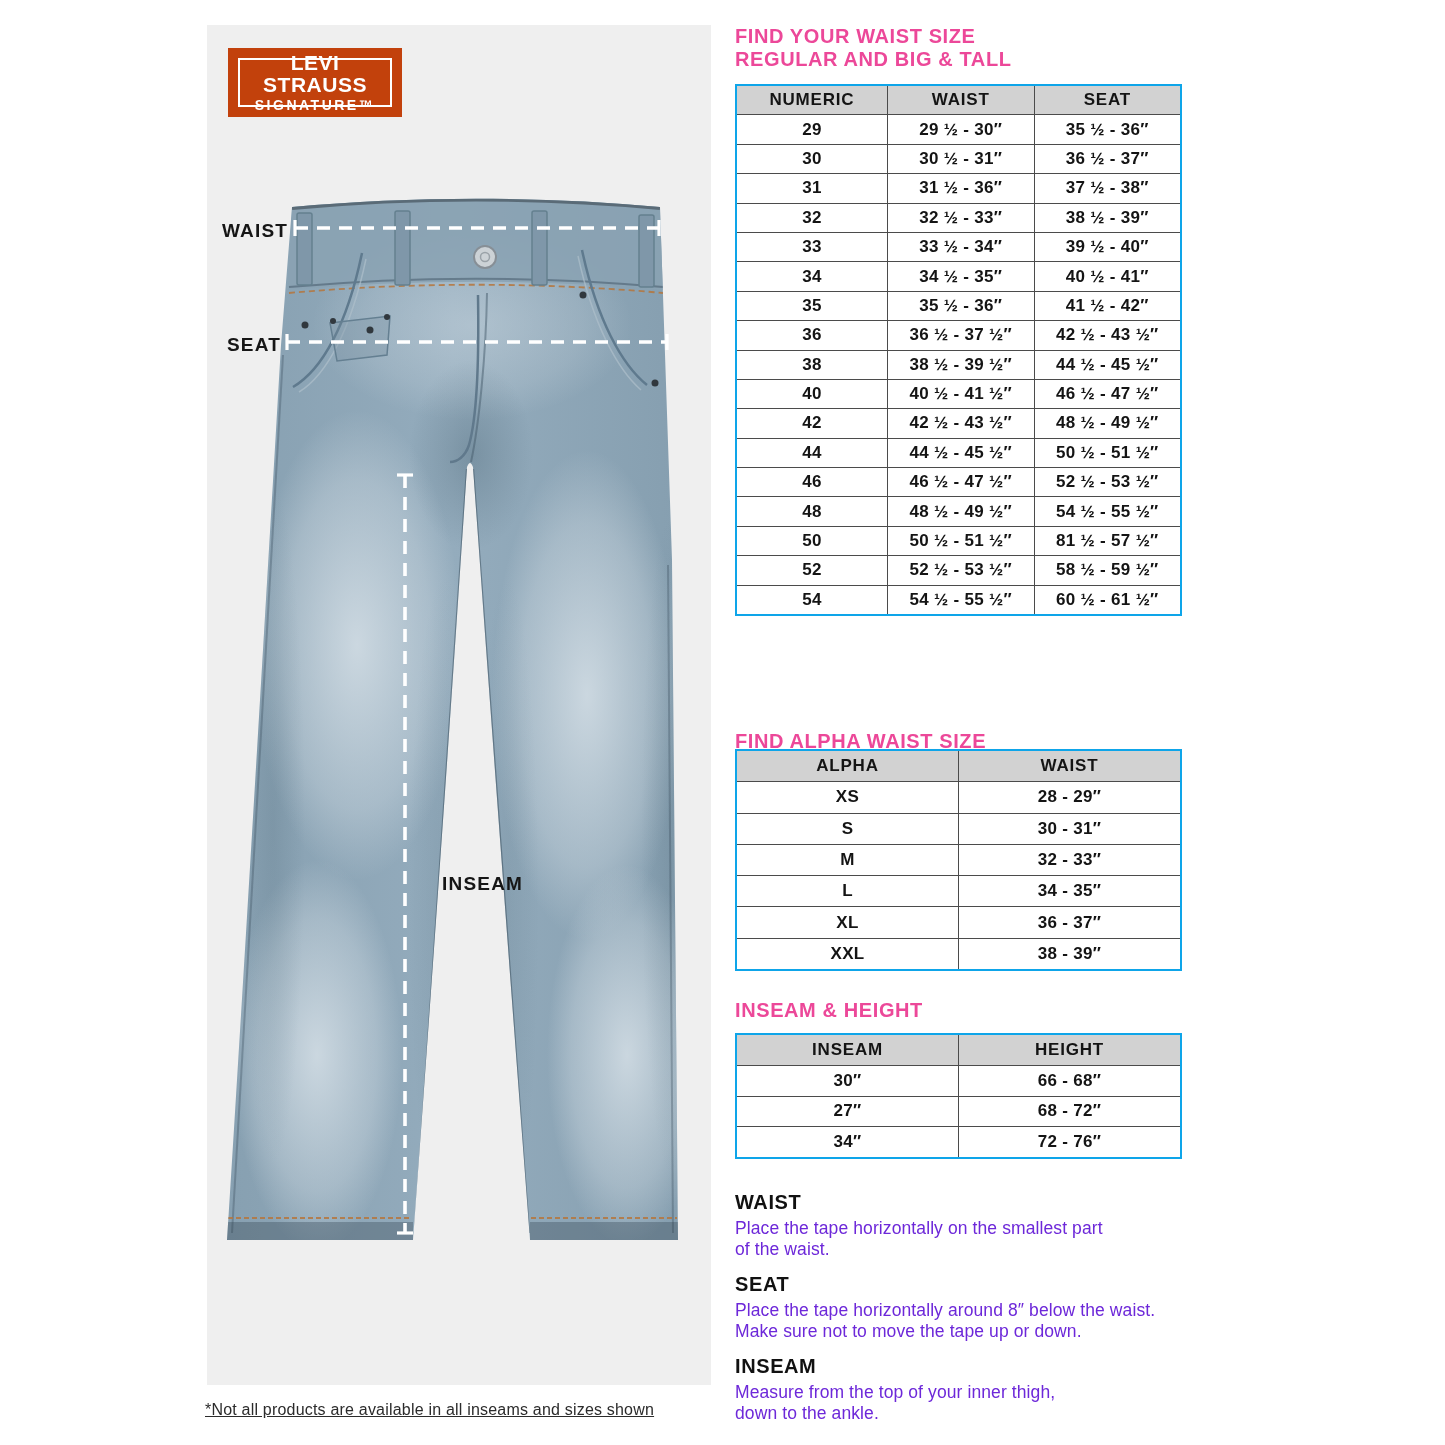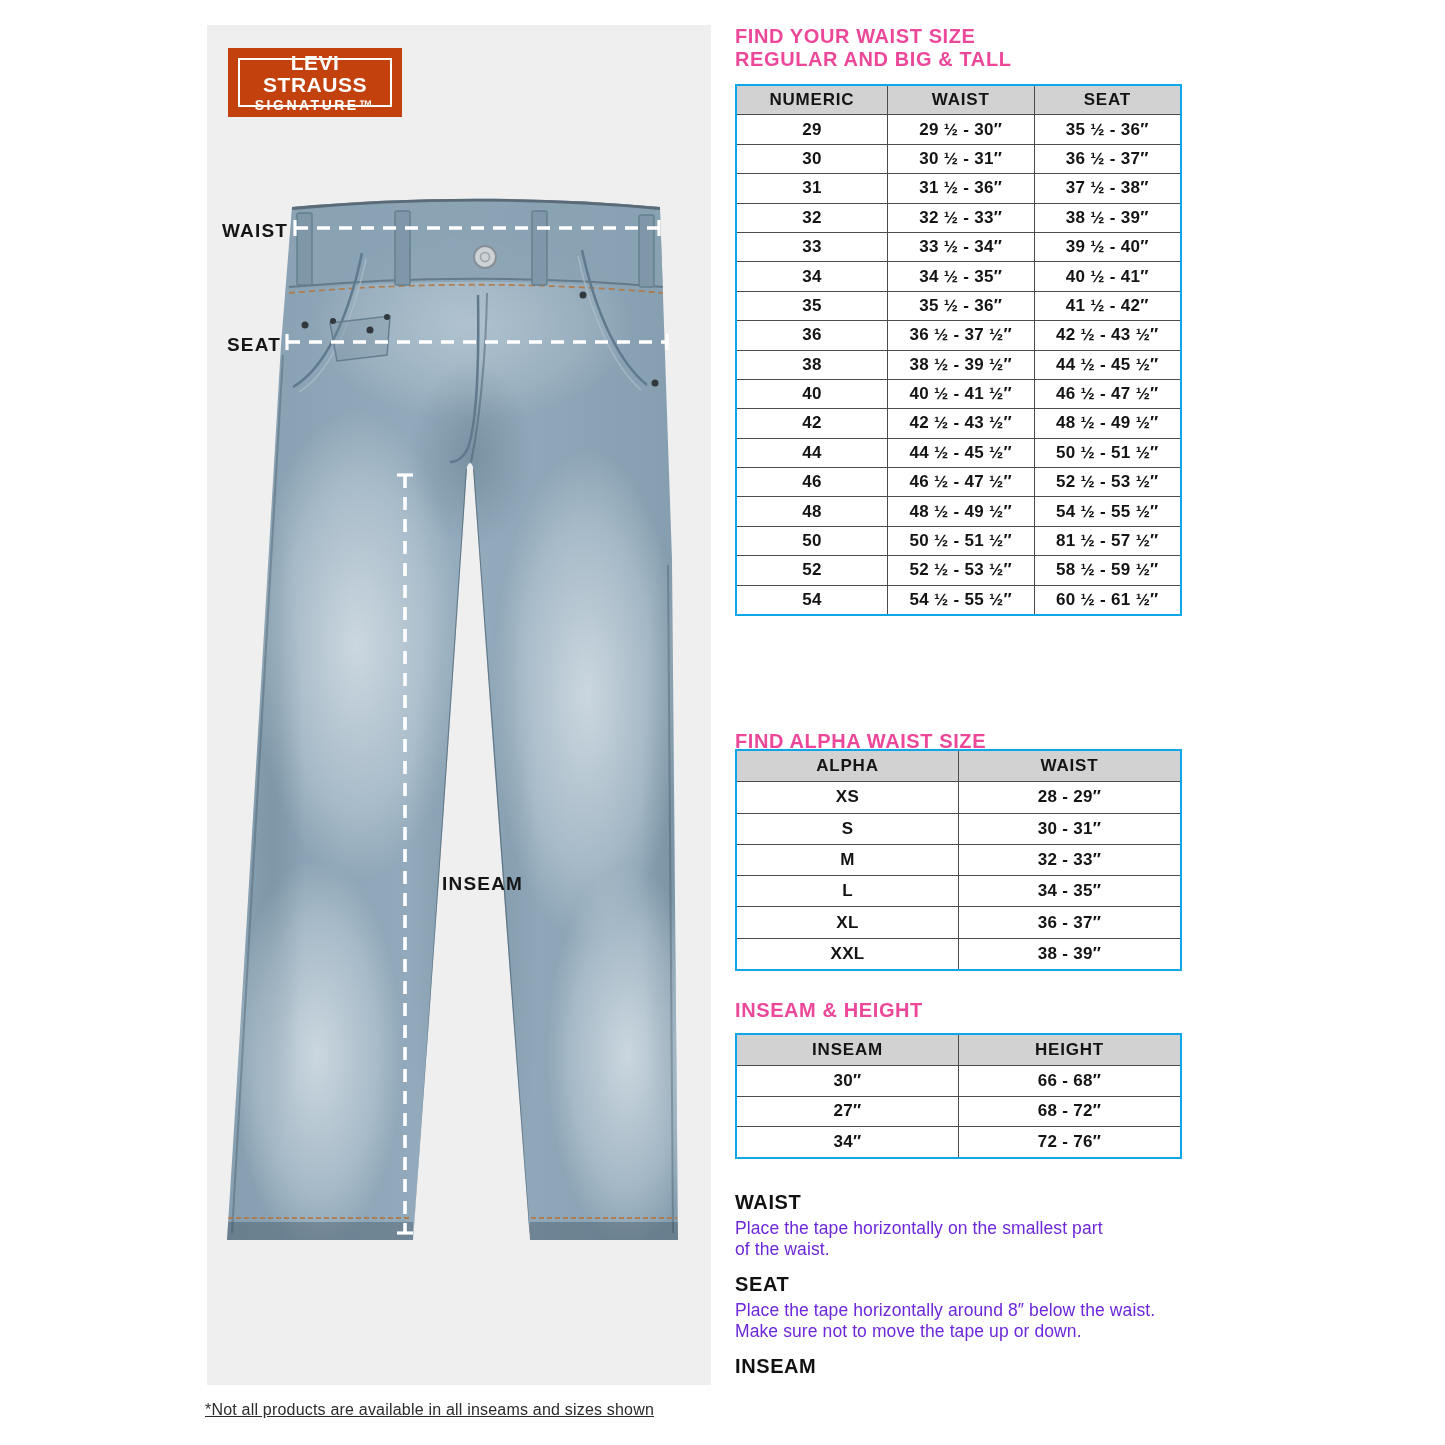--- a/index.html
+++ b/index.html
@@ -397,14 +397,16 @@
     <p>Place the tape horizontally on the smallest part
 of the waist.</p>
   </div>
   <div class="guide g-seat">
     <h4>SEAT</h4>
     <p>Place the tape horizontally around 8″ below the waist.
 Make sure not to move the tape up or down.</p>
   </div>
   <div class="guide g-inseam">
     <h4>INSEAM</h4>
+    <p>Measure from the top of your inner thigh,
+down to the ankle.</p>
   </div>
 </div>
 
 </body></html>

